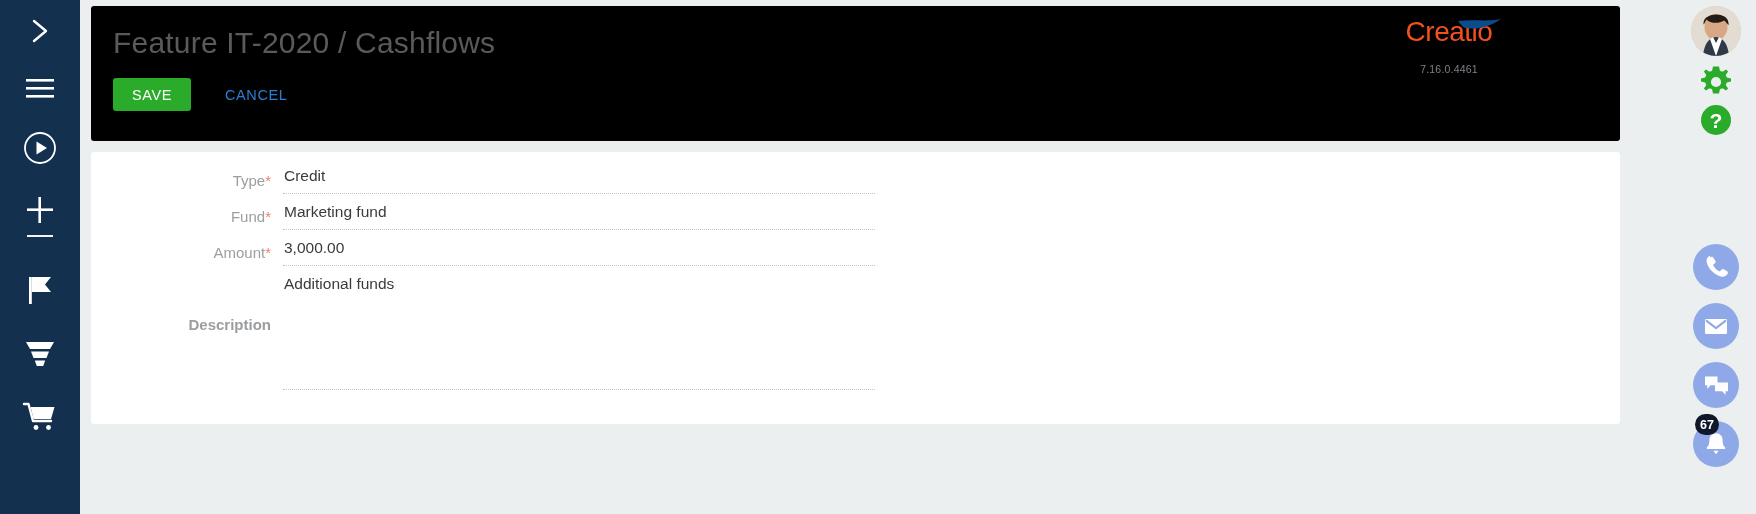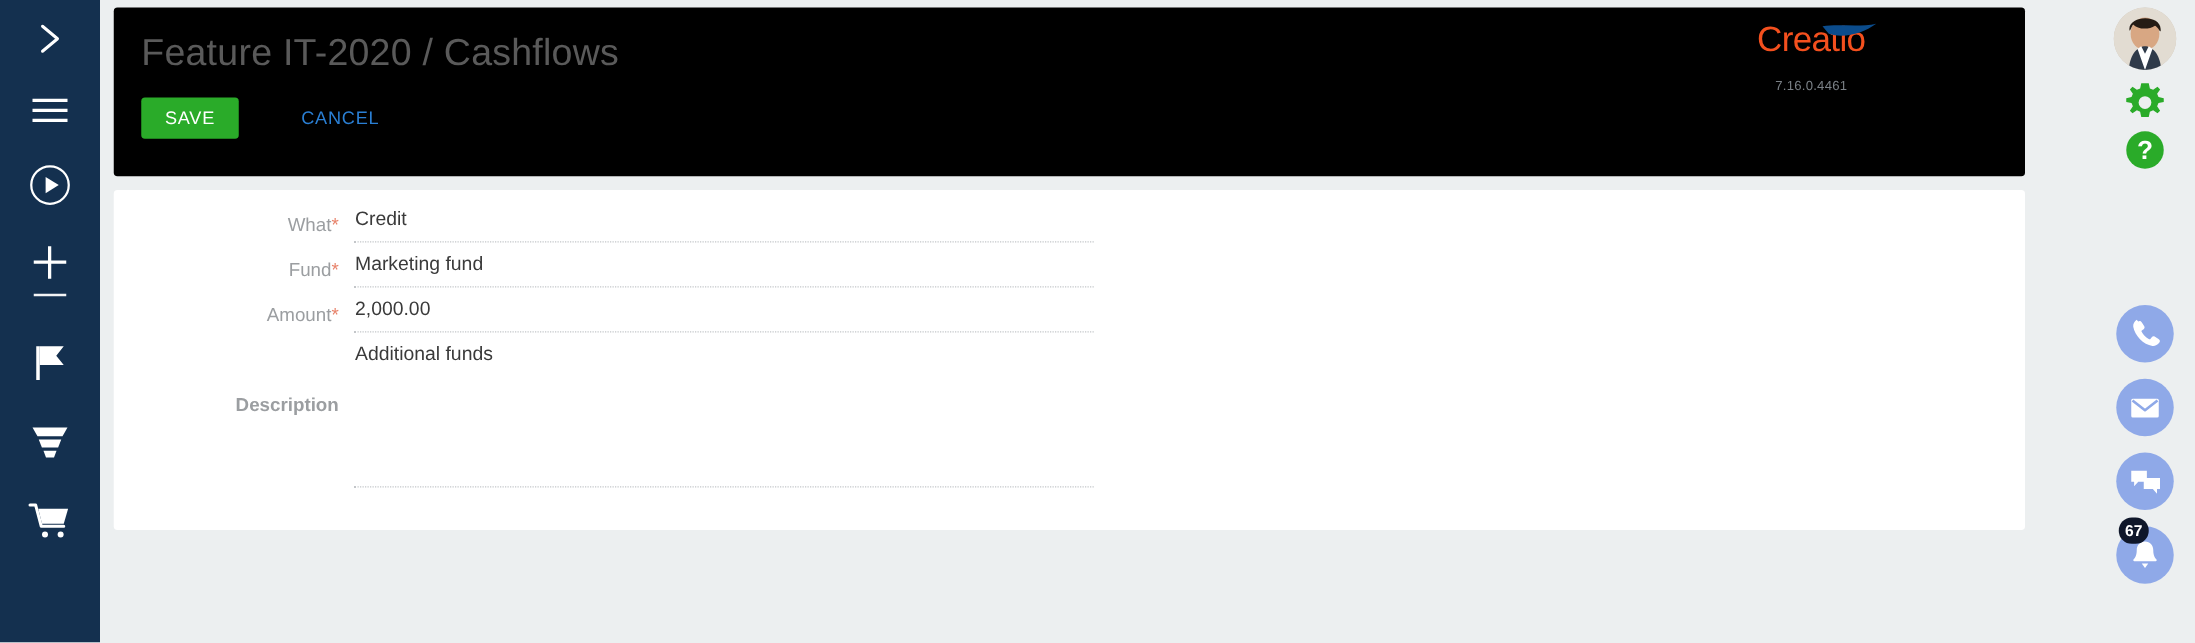--- a/index.html
+++ b/index.html
@@ -42,21 +42,21 @@
     background: #000000;
     border-radius: 3px;
   }
   #page-title {
     position: absolute; left: 22px; top: 20px;
     font-size: 30px; font-weight: 300; color: #5a5a5a;
     letter-spacing: .2px; white-space: nowrap;
   }
   #action-bar {
     position: absolute; left: 22px; top: 72px;
-    display: flex; align-items: flex-end; gap: 16px;
+    display: flex; align-items: flex-end; gap: 0px;
   }
   #save-button {
     display: inline-flex; align-items: center; justify-content: center;
     height: 33px; padding: 0 19px;
     background: #2aab29; color: #ffffff;
     border: none; border-radius: 3px;
     font-size: 14.5px; font-weight: 400; letter-spacing: .6px;
     font-family: "Liberation Sans", sans-serif;
     cursor: pointer;
   }
@@ -237,37 +237,37 @@
         </svg>
         <div id="logo-wordmark">Creatio</div>
         <div id="logo-version">7.16.0.4461</div>
       </div>
 
     </section>
 
     <section id="content-card">
 
       <div class="field-row" style="top:14px;">
-        <div class="field-label" style="top:6px;"><span>What</span><span class="req-star">*</span></div>
+        <div class="field-label" style="top:6px;"><span>Type</span><span class="req-star">*</span></div>
         <div class="field-value-wrap">
           <div class="field-value">Credit</div>
         </div>
       </div>
 
       <div class="field-row" style="top:50px;">
         <div class="field-label" style="top:6px;"><span>Fund</span><span class="req-star">*</span></div>
         <div class="field-value-wrap">
           <div class="field-value">Marketing fund</div>
         </div>
       </div>
 
       <div class="field-row" style="top:86px;">
         <div class="field-label" style="top:6px;"><span>Amount</span><span class="req-star">*</span></div>
         <div class="field-value-wrap">
-          <div class="field-value">2,000.00</div>
+          <div class="field-value">3,000.00</div>
         </div>
       </div>
 
       <div class="field-row" style="top:122px;">
         <div class="field-label" style="top:42px;font-weight:bold;">Description</div>
         <div class="field-value-wrap" id="desc-value-wrap" style="height:116px;">
           <div class="field-value">Additional funds</div>
         </div>
       </div>
 

